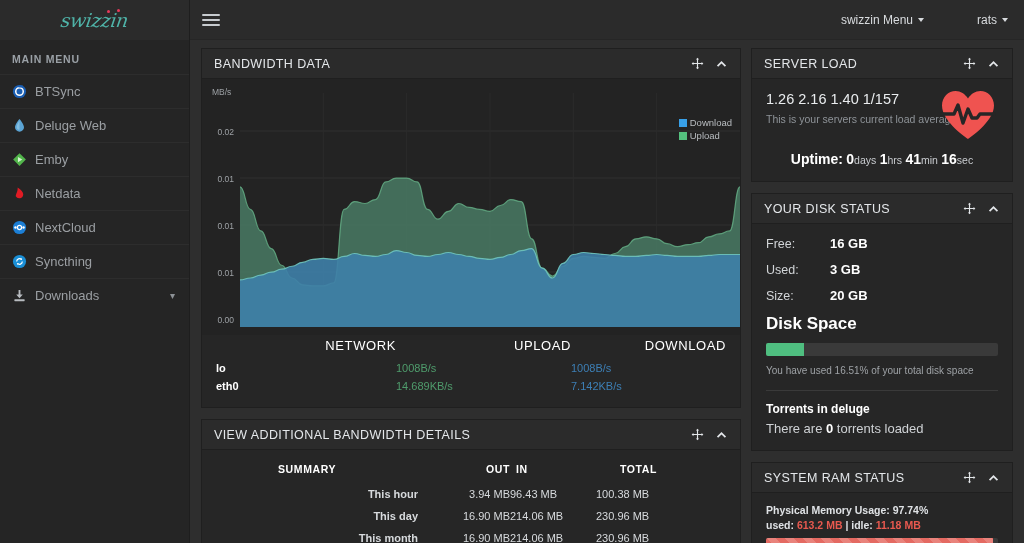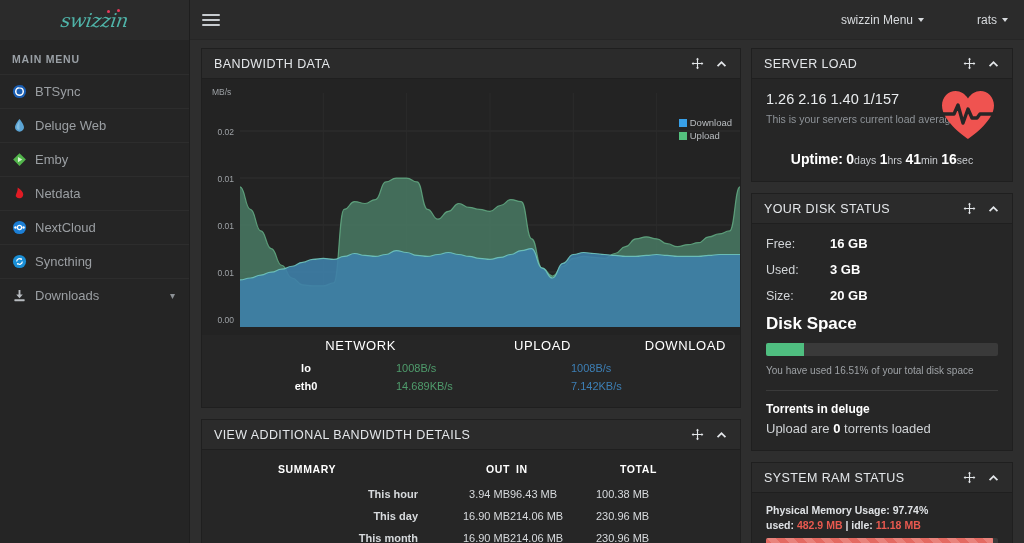--- a/index.html
+++ b/index.html
@@ -88,21 +88,21 @@
   .legend-txt { color: #b9bdc1; font-size: 9.5px; }
   .yunit { position: absolute; left: 10px; top: 8px; color: #9da1a5; font-size: 8.5px; }
 
   
   .net-table { width: 100%; border-collapse: collapse; }
   .net-table th {
     text-align: right; color: #ffffff; font-size: 13px; font-weight: normal;
     letter-spacing: 0.6px; padding: 9px 0 6px 0;
   }
   .net-table td { font-size: 11px; padding: 3px 0; }
-  .net-name { color: #ffffff; font-weight: bold; text-align: center; }
+  .net-name { color: #ffffff; font-weight: bold; }
   .net-up { color: #4f9c6c; }
   .net-dn { color: #3d7fb5; }
   .net-wrap { padding: 0 14px 12px 14px; }
   .col-iface { width: 180px; }
   .col-up { width: 175px; }
 
   
   .bw-wrap { padding: 4px 14px 10px 14px; }
   .bw-table { width: 100%; border-collapse: collapse; }
   .bw-table th { font-size: 10.5px; color: #ffffff; font-weight: bold; letter-spacing: .6px; padding: 9px 0 8px 0; }
@@ -444,40 +444,40 @@
               <span class="disk-k">Size:</span>
               <span class="disk-v">20 GB</span>
             </div>
             <div class="disk-h">Disk Space</div>
             <div class="bar-track">
               <div class="bar-fill" id="disk-bar" style="width: 16.51%;"></div>
             </div>
             <div class="disk-note">You have used 16.51% of your total disk space</div>
             <hr class="hr">
             <div class="tor-title">Torrents in deluge</div>
-            <div class="tor-line"><span>Upload are </span><b>0</b><span> torrents loaded</span></div>
+            <div class="tor-line"><span>There are </span><b>0</b><span> torrents loaded</span></div>
           </div>
         </section>
 
         <section class="panel">
           <div class="panel-head">
             <span class="panel-title">SYSTEM RAM STATUS</span>
             <span class="panel-tools">
               <svg class="tool-ico" width="13" height="13" viewBox="0 0 16 16">
                 <path d="M8 0.8 10 3H8.7v4.3H13V6l2.2 2-2.2 2V8.7H8.7V13H10l-2 2.2L6 13h1.3V8.7H3V10L0.8 8 3 6v1.3h4.3V3H6z" fill="#e2e5e8"></path>
               </svg>
               <svg class="tool-ico" width="13" height="13" viewBox="0 0 16 16">
                 <path d="M2.4 10.6 8 5l5.6 5.6-1.5 1.5L8 8l-4.1 4.1z" fill="#e2e5e8"></path>
               </svg>
             </span>
           </div>
           <div class="panel-body ram-body">
             <div class="ram-l1">Physical Memory Usage: 97.74%</div>
             <div class="ram-l2"><span>used:</span>
-              <span class="ram-used">482.9 MB</span><span> | </span><span>idle:</span>
+              <span class="ram-used">613.2 MB</span><span> | </span><span>idle:</span>
               <span class="ram-idle">11.18 MB</span></div>
             <div class="ram-track">
               <div class="ram-fill" id="ram-bar" style="width: 97.74%;"></div>
             </div>
           </div>
         </section>
 
       </div>
     </div>
   </div>

